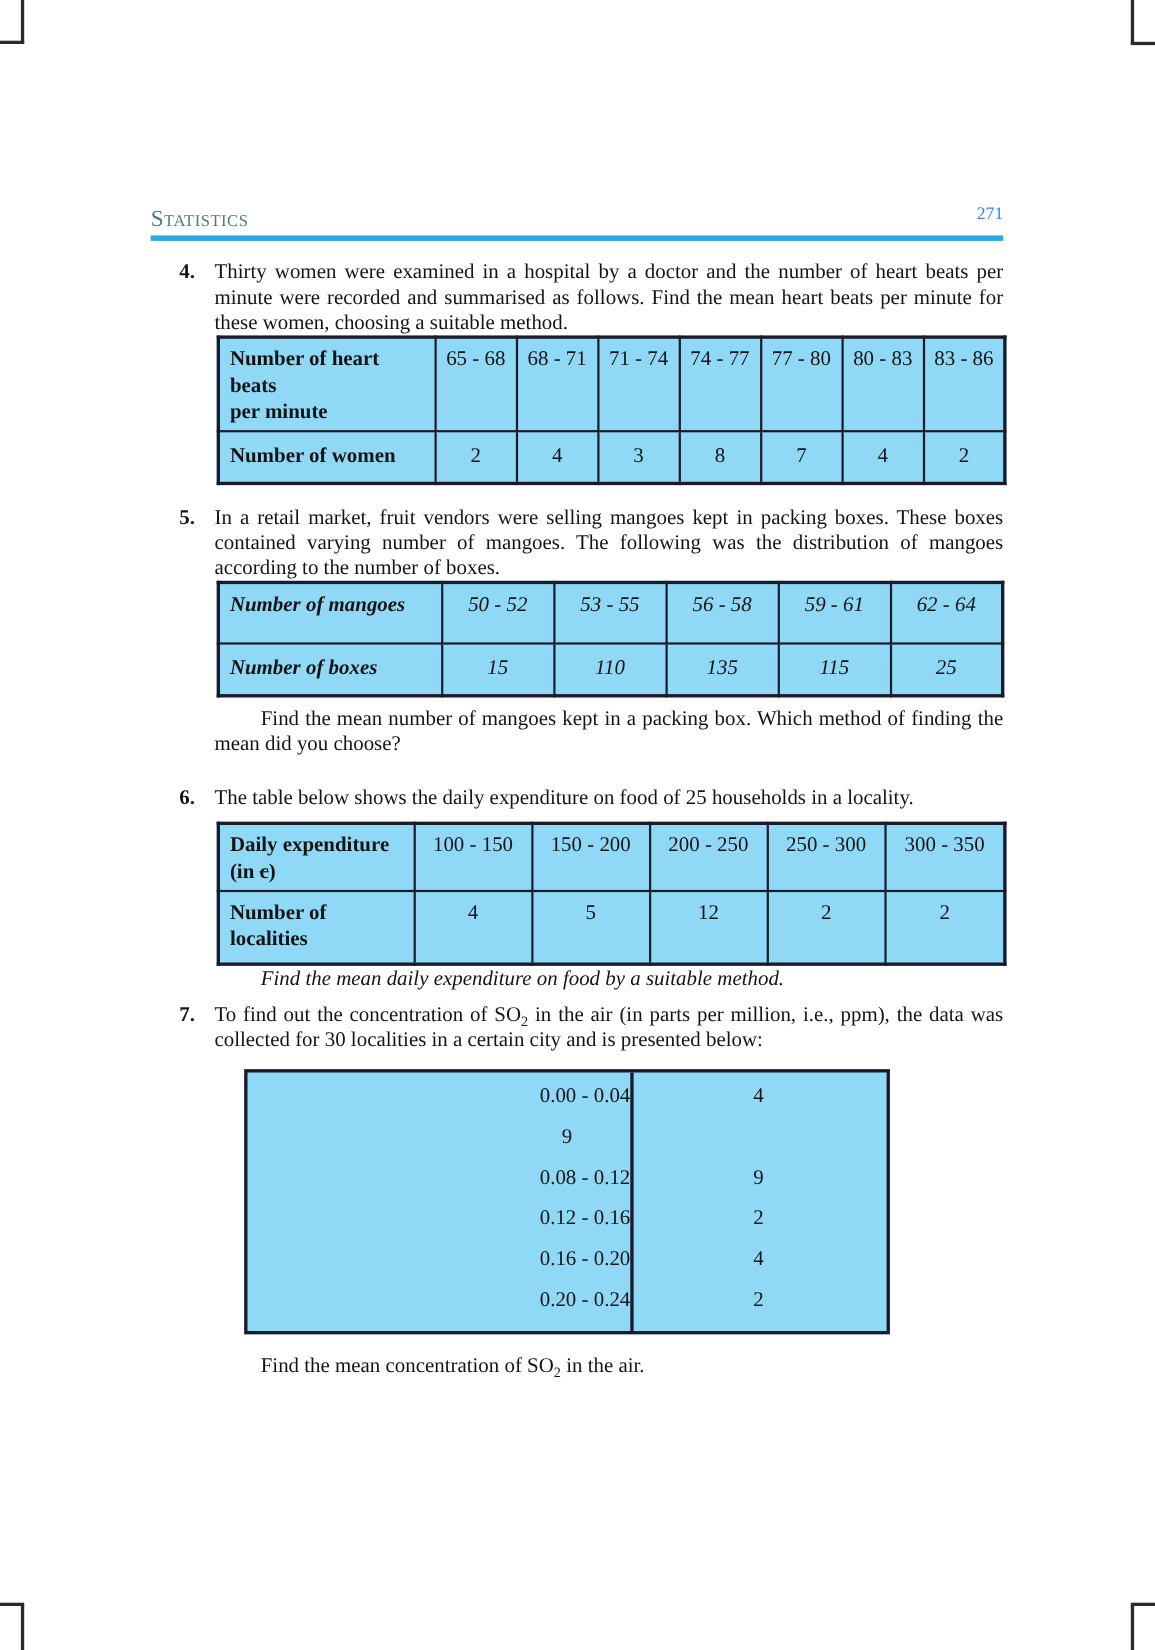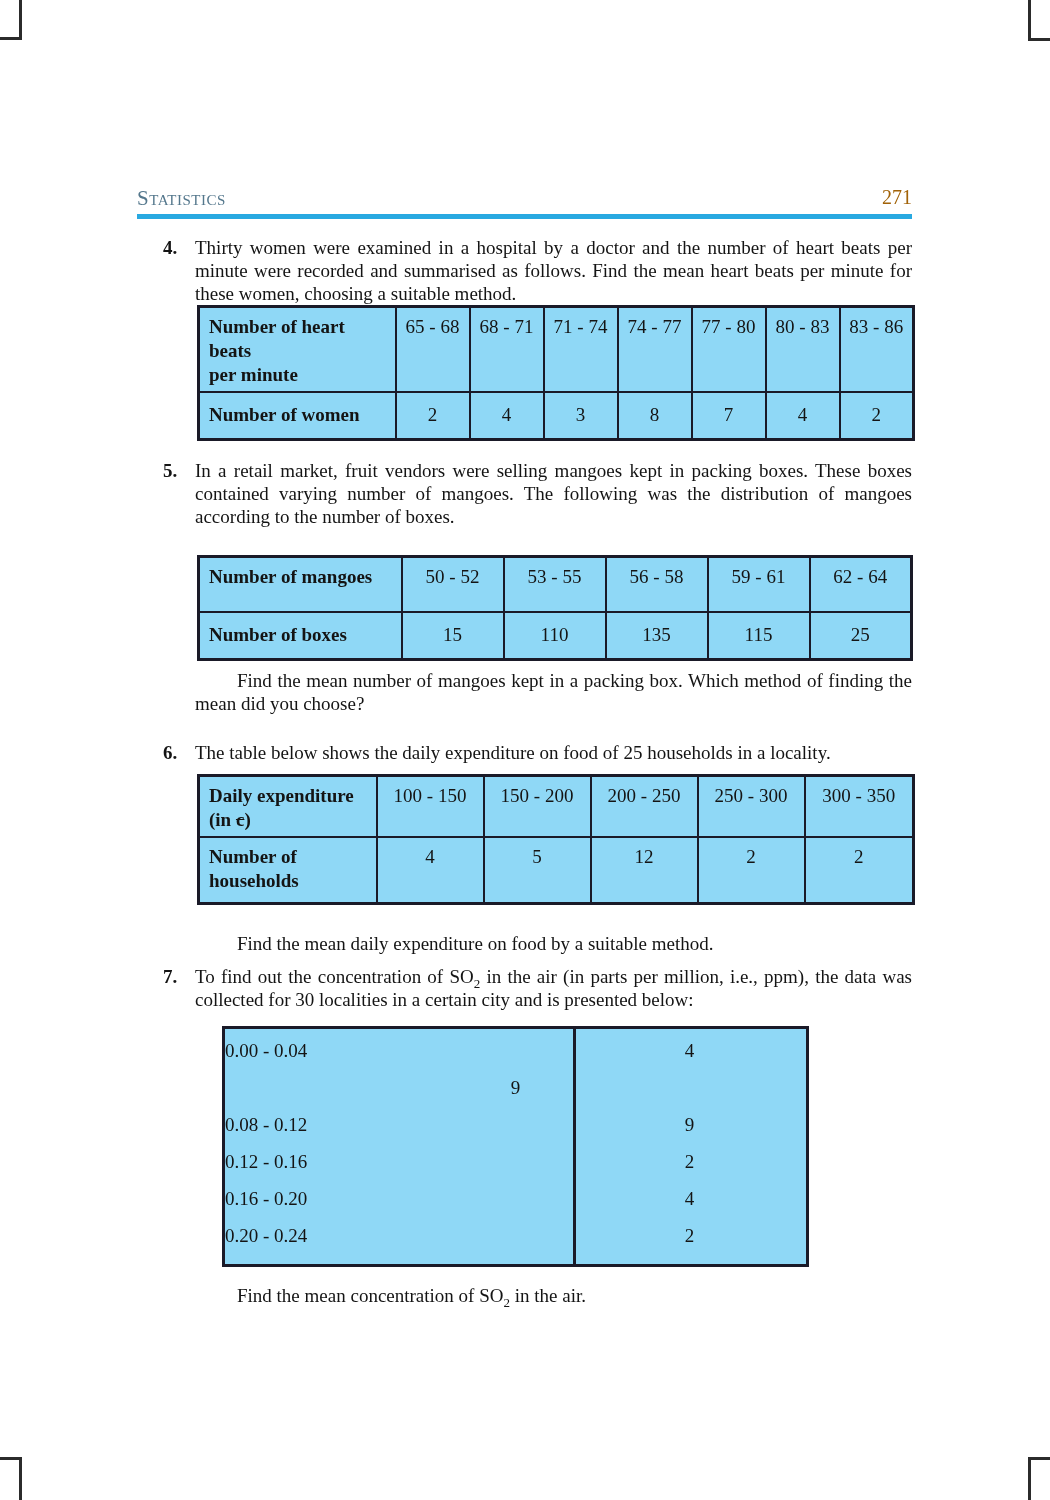--- a/index.html
+++ b/index.html
@@ -12,21 +12,21 @@
 
   
   .crop { position:absolute; background:#2b2b2b; }
 
   
   .header { position:absolute; left:137px; width:775px; top:186px; height:24px; }
   .section-title {
     font-variant:small-caps; font-size:21px; letter-spacing:0.5px;
     color:#54778c; float:left;
   }
-  .page-num { float:right; font-size:20px; color:#a16207; }
+  .page-num { float:right; font-size:16px; color:#3b82f6; }
   .rule { position:absolute; left:137px; width:775px; top:214px; height:5px; background:#29a9e1; }
 
   
   .content { position:absolute; left:137px; top:230px; width:775px; }
   .problem { display:flex; font-size:19px; line-height:23px; }
   .pnum { width:58px; padding-left:26px; font-weight:bold; flex:none; }
   .ptext { flex:1; text-align:justify; }
   .followup { margin-left:58px; font-size:19px; line-height:23px; text-align:justify; text-indent:42px; }
 
   
@@ -56,28 +56,28 @@
     position:relative; margin-left:85px; width:587px;
     border:3px solid #1a1a28; background:#8fd8f6;
     font-size:19px;
   }
   .so2-divider { position:absolute; left:348px; top:0; bottom:0; width:2.5px; background:#1a1a28; }
   .so2-head { display:flex; border-bottom:2.5px solid #1a1a28; font-weight:bold; }
   .so2-head .hc1 { width:348px; text-align:center; padding:8px 0 7px; }
   .so2-head .hc2 { flex:1; text-align:center; padding:8px 0 7px; }
   .so2-body { padding:3px 0 10px; }
   .so2-row { display:flex; height:37px; align-items:center; }
-  .so2-row .rc1 { width:348px; text-align:left; }
+  .so2-row .rc1 { width:348px; text-align:right; }
   .so2-row .rc2 { flex:1; text-align:center; }
 
   sub.chem { font-size:13px; line-height:0; vertical-align:-5px; }
 
   
   .mt6  { margin-top:6px; }   .mt28 { }
-  .mt18 { margin-top:18px; }  .mt12 { margin-top:27px; }
+  .mt18 { margin-top:18px; }  .mt12 { margin-top:0;font-style:italic; }
   .mt8  { margin-top:8px; }   .mt26 { margin-top:26px; }
   .mt10 { margin-top:10px; }  .mt15 { margin-top:15px; }
   .mt17 { margin-top:17px; }
 </style>
 </head>
 <body>
 
 <div class="page">
 
   <div class="crop" style="left:19px;top:0;width:3px;height:39px;"></div>
@@ -198,21 +198,21 @@
         </td>
         <td>100 - 150</td>
         <td>150 - 200</td>
         <td>200 - 250</td>
         <td>250 - 300</td>
         <td>300 - 350</td>
       </tr>
       <tr class="val">
         <td class="lbl">
           <span class="line">Number of</span>
-          <span class="line">households</span>
+          <span class="line">localities</span>
         </td>
         <td>4</td>
         <td>5</td>
         <td>12</td>
         <td>2</td>
         <td>2</td>
       </tr>
     </tbody>
       </table>
 

